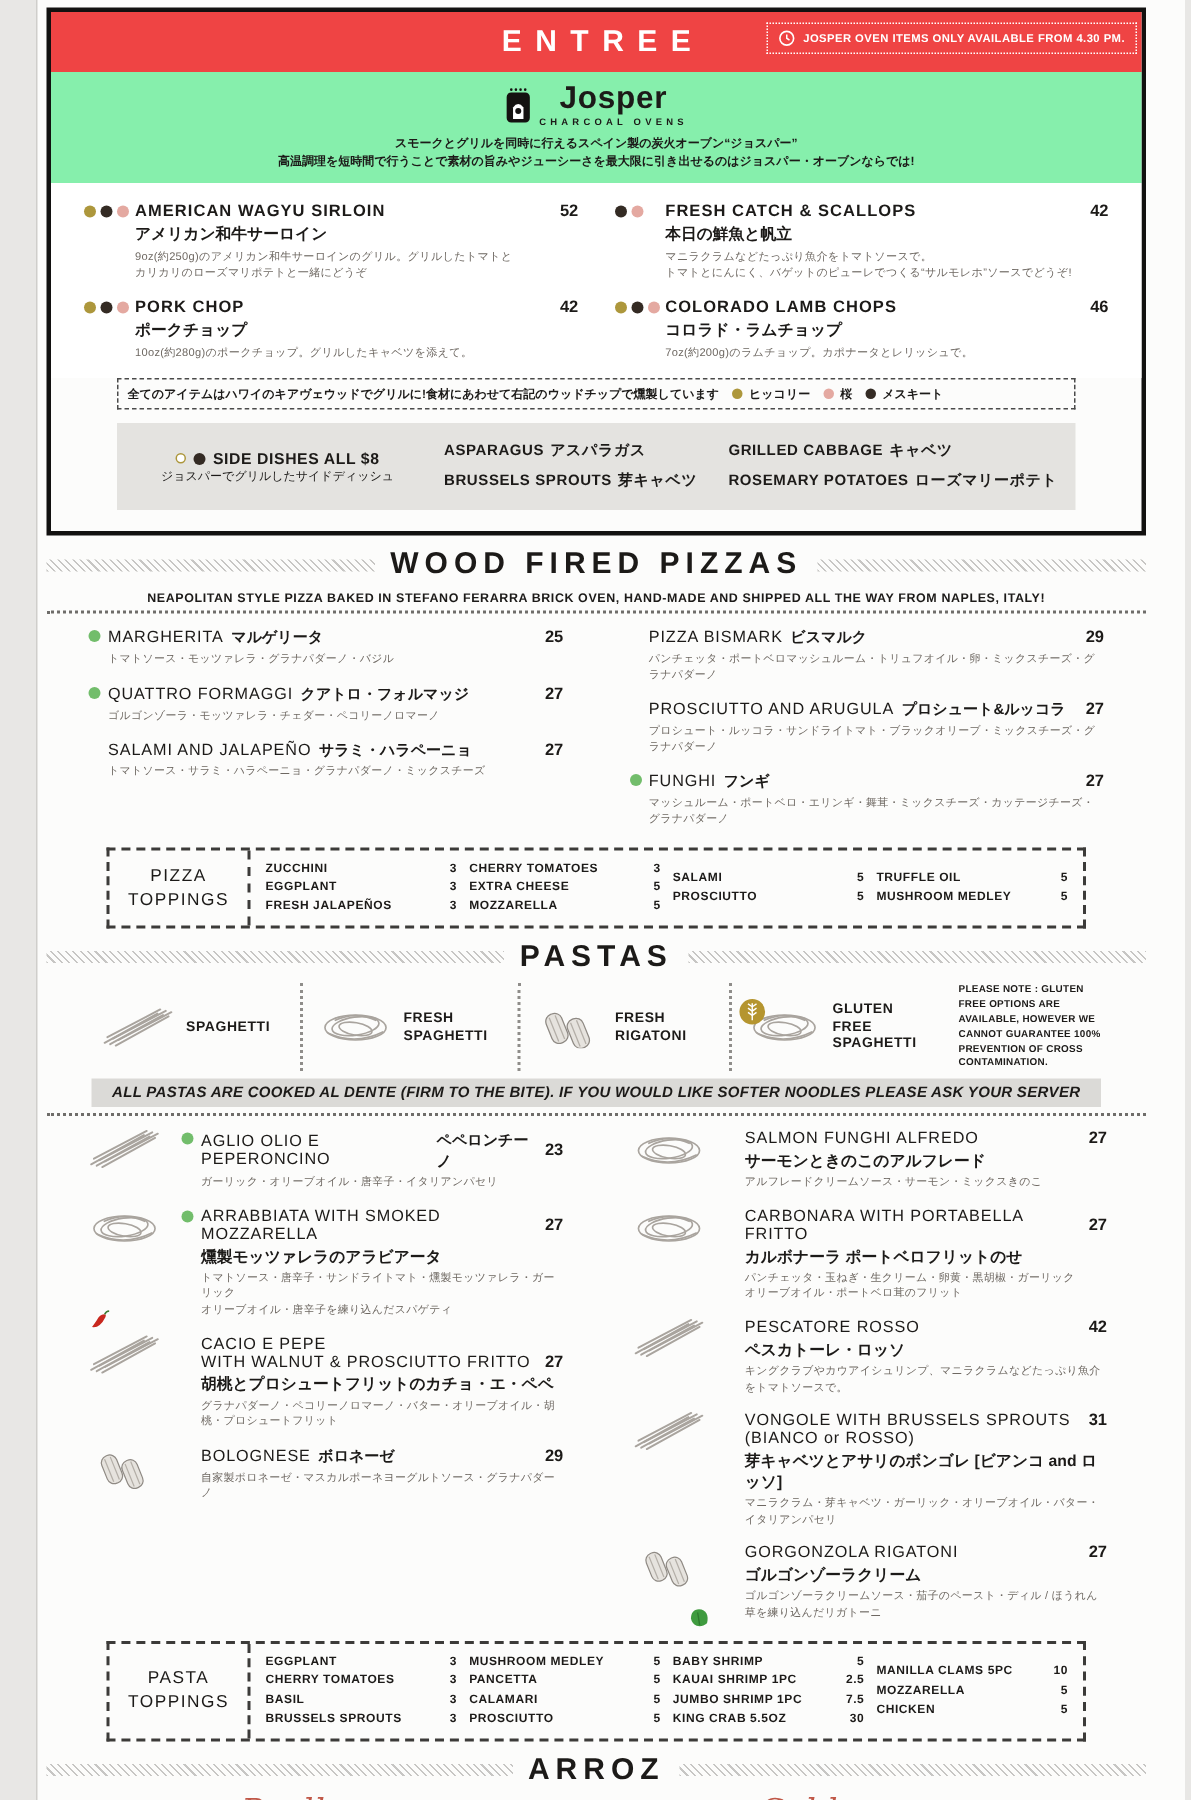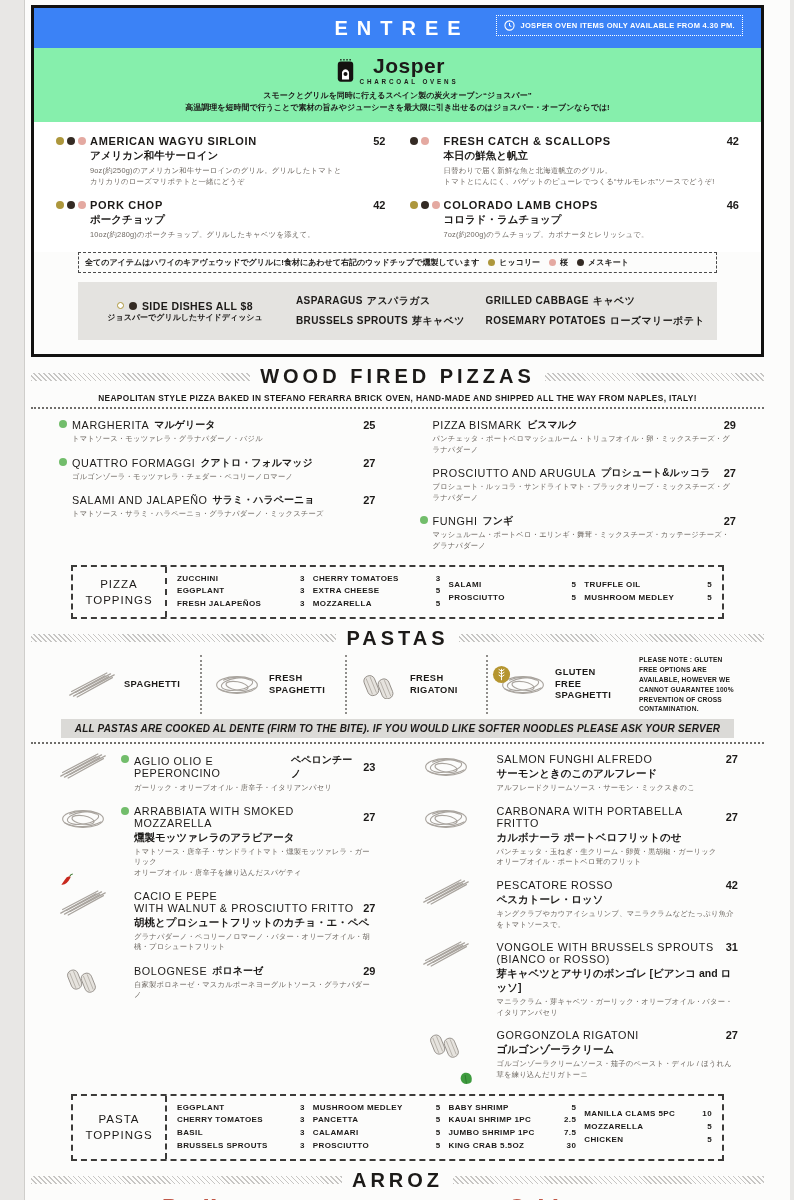--- a/index.html
+++ b/index.html
@@ -1,21 +1,21 @@
 <!DOCTYPE html>
 <html><head>
 <meta charset="utf-8">
 <style>
 *{box-sizing:border-box;margin:0;padding:0}
 body{width:794px;height:1200px;background:#e8e7e5;font-family:"Liberation Sans","DejaVu Sans",sans-serif;color:#1c1a18}
 .page{position:relative;margin-left:24px;width:766px;height:1200px;background:#fcfcfb;border-left:1px solid #cfcecb;padding:5px 26px 0 6px;overflow:hidden}
 .box{border:3px solid #121110;margin-bottom:4px}
-.e-head{background:#3b82f6;height:40px;position:relative;display:flex;align-items:center;justify-content:center}
+.e-head{background:#ef4444;height:40px;position:relative;display:flex;align-items:center;justify-content:center}
 .e-title{color:#fff;font-size:20px;font-weight:bold;letter-spacing:9px;padding-left:9px}
-.badge{position:absolute;top:7px;right:18px;border:1px dotted #fff;padding:4px 7px;display:flex;align-items:center;gap:5px}
+.badge{position:absolute;top:7px;right:3px;border:1px dotted #fff;padding:4px 7px;display:flex;align-items:center;gap:5px}
 .badge-t{color:#fff;font-size:7.5px;font-weight:bold;letter-spacing:.3px}
 .j-band{background:#86efac;text-align:center;padding:7px 0 7px}
 .j-logo{display:flex;align-items:center;justify-content:center;gap:6px}
 .j-name{font-size:21px;font-weight:bold;letter-spacing:.5px;line-height:1}
 .j-sub{font-size:6.3px;font-weight:bold;letter-spacing:2.8px;text-align:left;margin-top:2px}
 .j-jp{font-size:8px;font-weight:bold;line-height:1.55;margin-top:5px}
 .e-grid{display:grid;grid-template-columns:1fr 1fr;column-gap:24px;padding:13px 22px 0;background:#fff}
 .m-item{margin-bottom:12px}
 .m-row{display:flex;align-items:center}
 .dots{display:inline-flex;gap:3px;width:34px;flex:none}
@@ -28,21 +28,21 @@
 .ind{margin-left:34px}
 .m-jp{font-size:10.5px;font-weight:bold;margin-top:2px}
 .m-desc{font-size:7.4px;color:#6e6862;line-height:1.5;margin-top:2px;letter-spacing:.2px}
 .dline{display:block}
 .wood-note{border:1.5px dashed #4a4a4a;margin:0 44px;padding:4px 6px;display:flex;align-items:center;gap:9px;font-size:8px;font-weight:bold}
 .leg{display:flex;align-items:center;gap:4px}
 .leg .dot{width:7px;height:7px}
 .sides{background:#e4e3e0;margin:9px 44px 14px;padding:9px 12px;display:flex;align-items:center;gap:16px}
 .sides-head{width:190px;text-align:center;flex:none}
 .s-row{display:flex;justify-content:center;align-items:center;gap:5px;font-size:10.5px;font-weight:bold;letter-spacing:.4px}
-.s-jp{font-size:8px;font-weight:bold;margin-top:0}
+.s-jp{font-size:8px;font-weight:normal;margin-top:0}
 .s-col{flex:1}
 .s-item{font-size:10px;font-weight:bold;letter-spacing:.4px;line-height:2;white-space:nowrap}
 .s-item .jp{margin-left:4px}
 .sec-head{display:flex;align-items:center;gap:10px;margin:8px 0 5px}
 .hatch{flex:1;height:8px;background:repeating-linear-gradient(45deg,#c7c6c4 0 1px,transparent 1px 3.5px)}
 .sec-title{font-size:20px;font-weight:bold;letter-spacing:4px}
 .intro{text-align:center;font-size:8.3px;font-weight:bold;letter-spacing:.4px;margin:1px 0 4px}
 .dotrule{border-top:2px dotted #6f6d6a;margin:4px 0 9px}
 .pz-grid{display:grid;grid-template-columns:1fr 1fr;column-gap:44px;padding:0 28px}
 .p-item{position:relative;padding-left:13px;margin-bottom:11px}
@@ -203,21 +203,21 @@
           <div class="m-row">
             <span class="dots">
                 <span class="dot mesquite"></span>
                 <span class="dot sakura"></span>
               </span>
             <span class="m-name">FRESH CATCH &amp; SCALLOPS</span>
             <span class="m-price">42</span>
           </div>
           <div class="m-jp ind">本日の鮮魚と帆立</div>
           <div class="m-desc ind">
-              <span class="dline">日替わりで届く新鮮な魚と北海道帆立のグリル。</span>
+              <span class="dline">マニラクラムなどたっぷり魚介をトマトソースで。</span>
               <span class="dline">トマトとにんにく、バゲットのピューレでつくる“サルモレホ”ソースでどうぞ!</span>
             </div>
         </div>
         <div class="m-item">
           <div class="m-row">
             <span class="dots">
                 <span class="dot hickory"></span>
                 <span class="dot mesquite"></span>
                 <span class="dot sakura"></span>
               </span>

